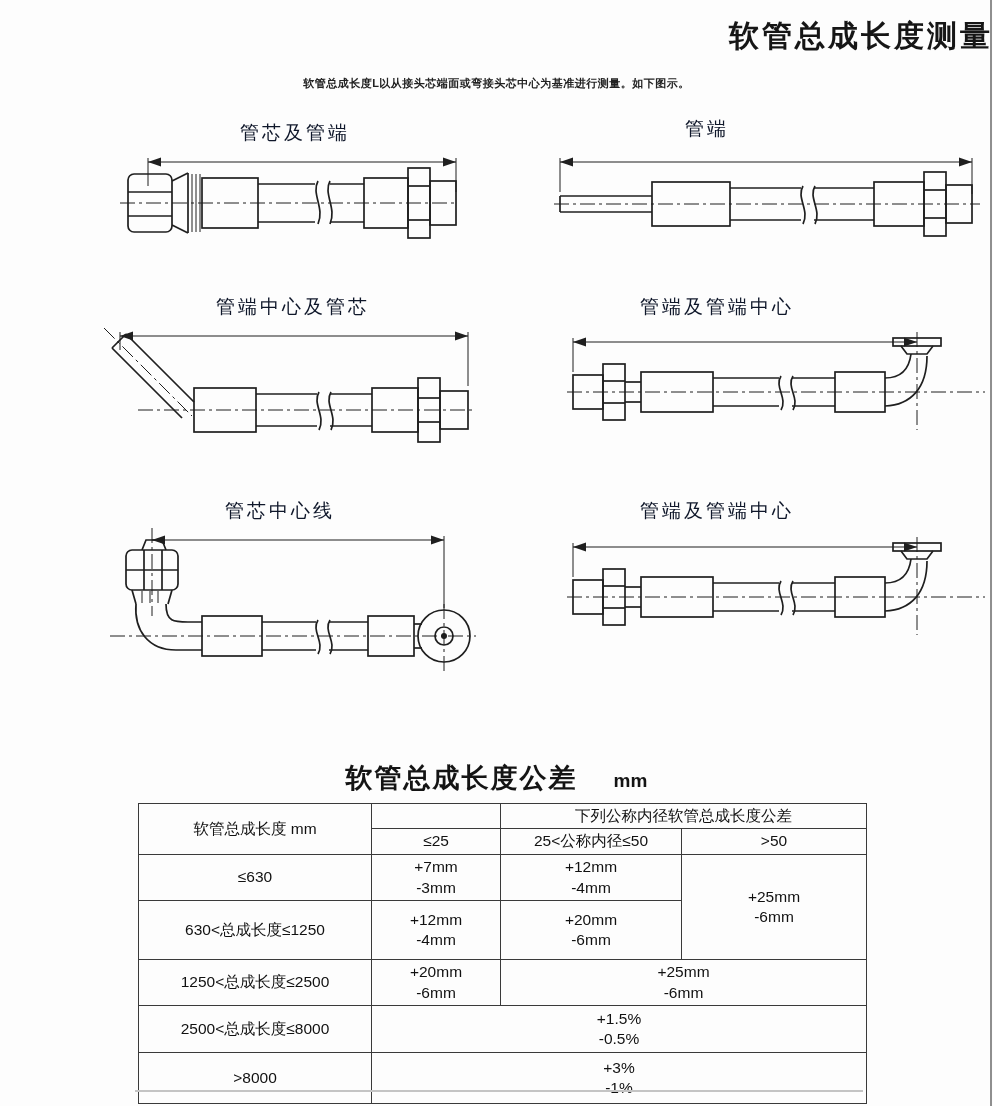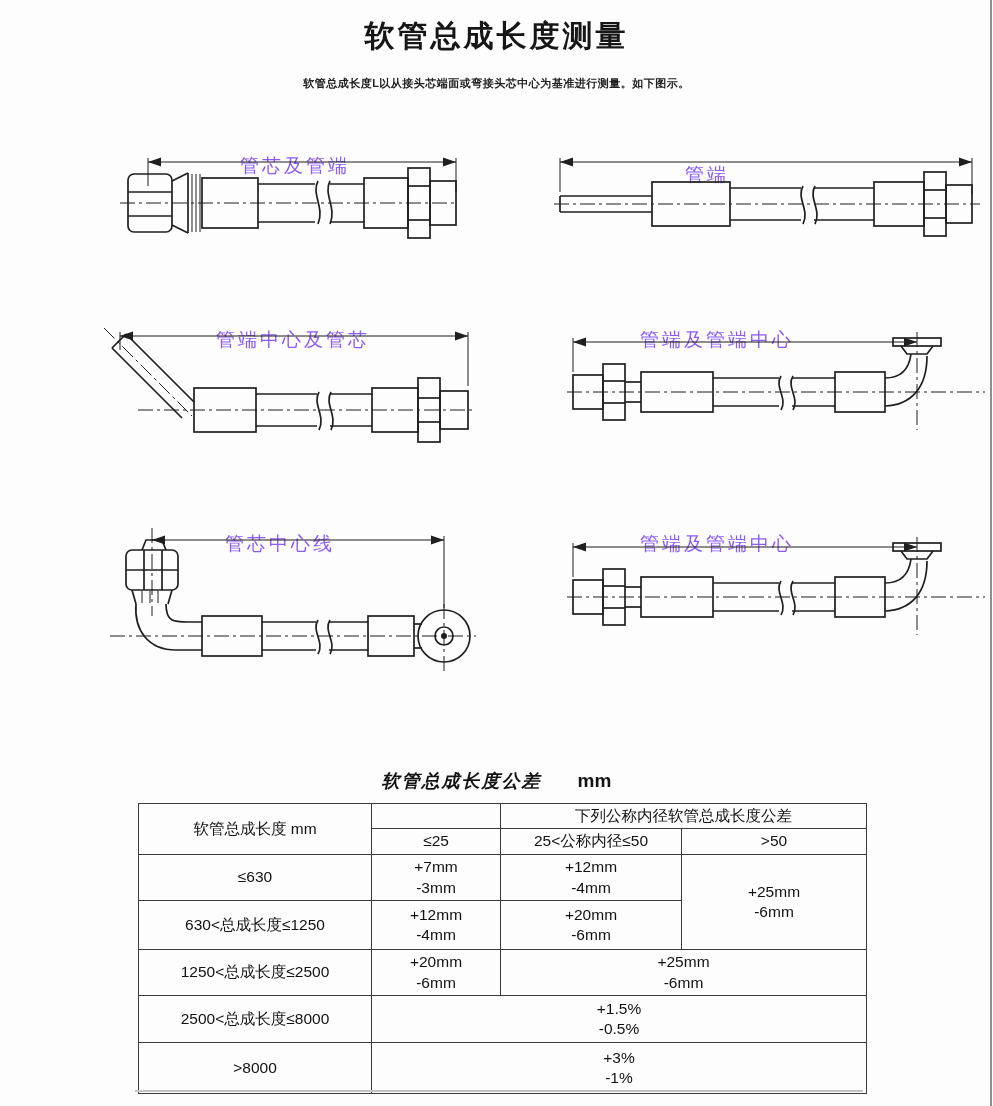--- a/index.html
+++ b/index.html
@@ -8,44 +8,43 @@
     position:relative;
     width:993px; height:1106px;
     background:#fdfdfd;
     font-family:"Liberation Sans", sans-serif;
     color:#1c1c1c;
     overflow:hidden;
   }
   .abs { position:absolute; }
   .page-title {
     top:16px; left:0; width:993px;
-    text-align:center;
+    text-align:right;
     font-size:30px; font-weight:bold; letter-spacing:3px;
     color:#161616;
   }
   .page-subtitle {
     top:76px; left:0; width:993px;
     text-align:center;
     font-size:11px; font-weight:bold; letter-spacing:0.5px;
     color:#222;
   }
   .dlabel {
     position:absolute;
     font-family:"Liberation Serif", serif;
     font-size:19px; letter-spacing:3px;
-    text-align:center; color:#8b5cf6;
+    text-align:center; color:#0f172a;
     width:300px;
-    margin-top:33px;
   }
   svg.dwg { position:absolute; }
   .tbl-title-wrap {
     top:750px; left:0; width:993px;
     display:flex; justify-content:center; align-items:baseline; gap:36px;
   }
-  .tbl-title { font-size:18px; font-weight:bold; letter-spacing:2px; color:#141414;font-style:italic; }
+  .tbl-title { font-size:27px; font-weight:bold; letter-spacing:2px; color:#141414; }
   .tbl-unit  { font-size:19px; font-weight:bold; color:#141414;margin-top:20px; }
   table.tol {
     position:absolute; left:138px; top:803px; width:728px;
     border-collapse:collapse; table-layout:fixed;
   }
   table.tol td {
     border:1.5px solid #3a3a3a;
     text-align:center; vertical-align:middle;
     font-size:15.5px; color:#111;
     white-space:pre-line; line-height:1.3;
@@ -89,21 +88,21 @@
     <path d="M200,33 c-7,13 7,27 0,43"></path>
     <path d="M212,33 c-7,13 7,27 0,43"></path>
     <rect x="246" y="30" width="44" height="50"></rect>
     <rect x="290" y="20" width="22" height="70"></rect>
     <line x1="290" y1="38" x2="312" y2="38"></line>
     <line x1="290" y1="72" x2="312" y2="72"></line>
     <rect x="312" y="33" width="26" height="44"></rect>
   </g>
 </svg>
 
-<div class="dlabel" style="left:557px; top:129px">管端</div>
+<div class="dlabel" style="left:557px; top:116px">管端</div>
 <svg class="dwg" style="left:552px; top:146px" width="430" height="110" viewBox="0 0 430 110">
   <g stroke="#1f1f1f" stroke-width="1.7" fill="none">
     <line x1="2" y1="58" x2="428" y2="58" stroke-width="1" stroke-dasharray="15 4 3 4"></line>
     <line x1="8" y1="16" x2="420" y2="16" stroke-width="1.2"></line>
     <line x1="8" y1="12" x2="8" y2="46" stroke-width="1"></line>
     <line x1="420" y1="12" x2="420" y2="48" stroke-width="1"></line>
     <path d="M8,16 l13,-4.5 v9 z" fill="#1f1f1f" stroke="none"></path>
     <path d="M420,16 l-13,-4.5 v9 z" fill="#1f1f1f" stroke="none"></path>
     <line x1="8" y1="50" x2="100" y2="50"></line>
     <line x1="8" y1="66" x2="100" y2="66"></line>
@@ -273,21 +272,21 @@
     </tr>
     <tr style="height:46px">
       <td>≤630</td>
       <td>+7mm
 -3mm</td>
       <td>+12mm
 -4mm</td>
       <td rowspan="2">+25mm
 -6mm</td>
     </tr>
-    <tr style="height:49px">
+    <tr style="height:59px">
       <td>630&lt;总成长度≤1250</td>
       <td>+12mm
 -4mm</td>
       <td>+20mm
 -6mm</td>
     </tr>
     <tr style="height:46px">
       <td>1250&lt;总成长度≤2500</td>
       <td>+20mm
 -6mm</td>

